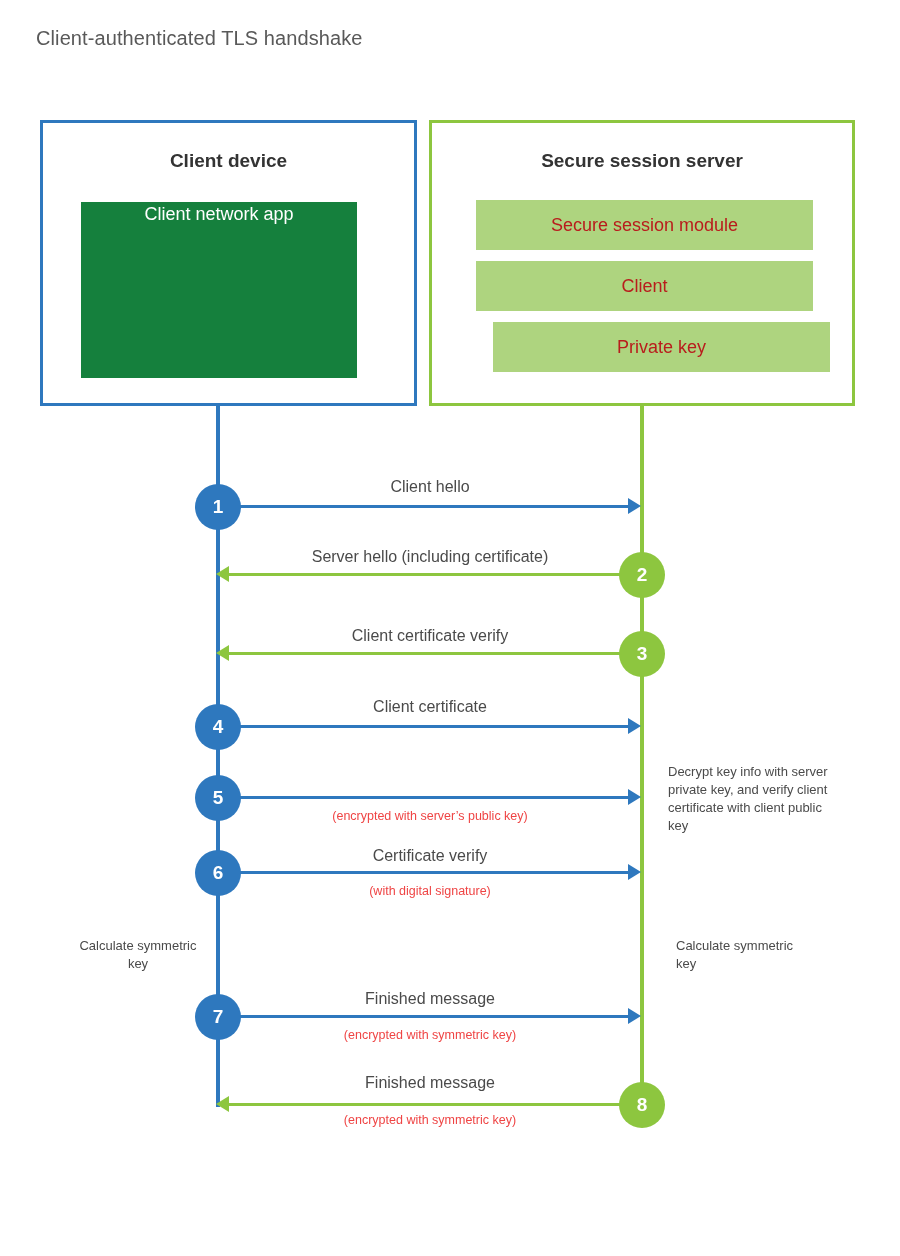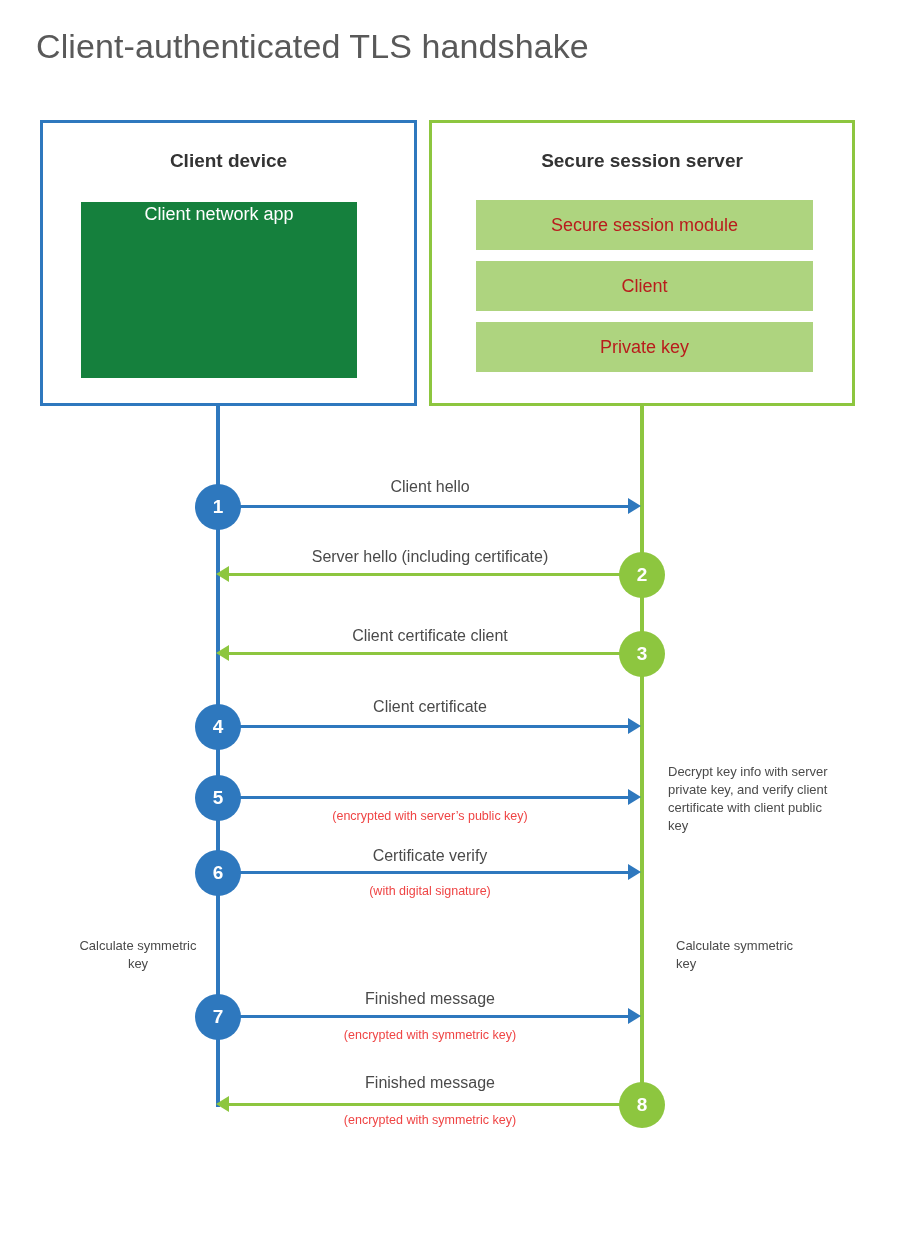--- a/index.html
+++ b/index.html
@@ -17,21 +17,21 @@
     height: 1256px;
     background: #ffffff;
     overflow: hidden;
   }
 
   
   .page-title {
     position: absolute;
     left: 36px;
     top: 27px;
-    font-size: 34px;
+    font-size: 20px;
     font-weight: 400;
     color: #595959;
     letter-spacing: 0.1px;
     white-space: nowrap;
   }
 
   
   .party-box {
     position: absolute;
     background: #ffffff;
@@ -197,21 +197,21 @@
   </div>
 
   <div class="party-box server">
     <div class="party-title">Secure session server</div>
     <div class="server-bar" style="top:77px;">
       <span class="server-bar-label">Secure session module</span>
     </div>
     <div class="server-bar" style="top:138px;">
       <span class="server-bar-label">Client</span>
     </div>
-    <div class="server-bar" style="top:199px;">
+    <div class="server-bar" style="top:199px;margin-left:17px;">
       <span class="server-bar-label">Private key</span>
     </div>
   </div>
 
   <div class="lifeline client-line"></div>
   <div class="lifeline server-line"></div>
 
   <div class="msg-label" style="left:218px; top:478px; width:424px;">Client hello</div>
   <div class="msg-line blue" style="left:218px; top:505px; width:412px;"></div>
   <div class="arrow-head right-blue" style="left:628px; top:498px;"></div>
@@ -219,21 +219,21 @@
     <span>1</span>
   </div>
 
   <div class="msg-label" style="left:218px; top:548px; width:424px;">Server hello (including certificate)</div>
   <div class="msg-line green" style="left:228px; top:573px; width:402px;"></div>
   <div class="arrow-head left-green" style="left:216px; top:566px;"></div>
   <div class="step-circle green" style="left:619px; top:552px;">
     <span>2</span>
   </div>
 
-  <div class="msg-label" style="left:218px; top:627px; width:424px;">Client certificate client</div>
+  <div class="msg-label" style="left:218px; top:627px; width:424px;">Client certificate verify</div>
   <div class="msg-line green" style="left:228px; top:652px; width:402px;"></div>
   <div class="arrow-head left-green" style="left:216px; top:645px;"></div>
   <div class="step-circle green" style="left:619px; top:631px;">
     <span>3</span>
   </div>
 
   <div class="msg-label" style="left:218px; top:698px; width:424px;">Client certificate</div>
   <div class="msg-line blue" style="left:218px; top:725px; width:412px;"></div>
   <div class="arrow-head right-blue" style="left:628px; top:718px;"></div>
   <div class="step-circle blue" style="left:195px; top:704px;">

